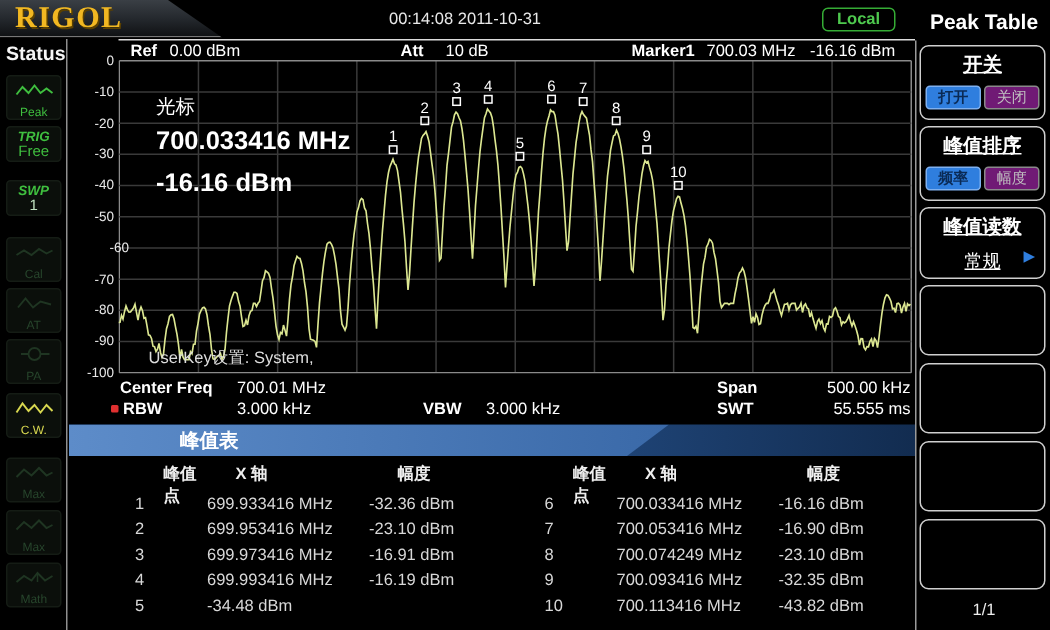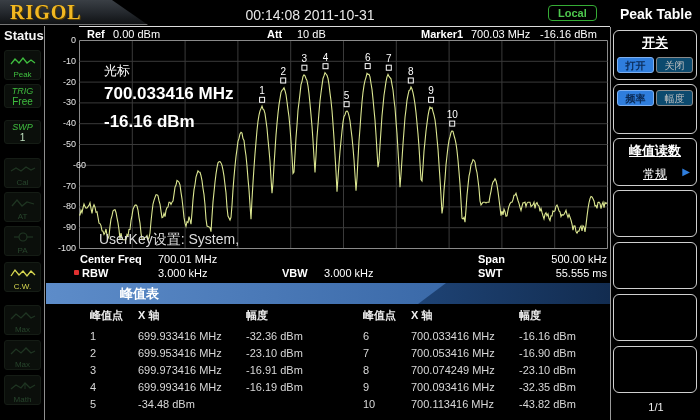--- a/index.html
+++ b/index.html
@@ -9,79 +9,79 @@
             color:#f0f0f0; }
   .abs { position:absolute; }
 
   
   #logo-plate { left:0; top:0; width:148px; height:25px;
     background:linear-gradient(180deg,#3a3f45 0%,#23272c 55%,#101214 100%);
     clip-path:polygon(0 0,112px 0,148px 100%,0 100%);
     border-bottom:1px solid #777; }
   #logo-text { left:10px; top:1px; font-size:20px; font-weight:900; letter-spacing:1px;
     color:#f2b822; text-shadow:1px 1px 0 #5a4000; font-family:"Liberation Serif", serif; }
-  #clock { left:220px; top:7px; width:180px; text-align:center; font-size:14px; color:#e8e8e8; }
+  #clock { left:220px; top:7px; width:180px; text-align:center; font-size:11px; color:#e8e8e8; }
   #local-badge { left:548px; top:5px; padding:1px 9px; border:1px solid #35ac35; border-radius:4px;
     color:#4ec84e; font-size:11px; font-weight:bold; }
 
   
   #status-title { left:4px; top:28px; font-size:13px; font-weight:bold; color:#f5f5f5; }
   #left-divider { left:44px; top:26px; width:1px; height:394px; background:#8f8f8f; }
   .tile { left:4px; width:37px; text-align:center; border-radius:3px;
           background:#0b0f0b; border:1px solid #151c15; padding-top:1px; }
   .tile .lbl { display:block; font-size:8px; line-height:9px; }
-  .tile .big { display:block; font-size:9px; font-weight:normal; font-style:italic; line-height:10px; }
+  .tile .big { display:block; font-size:9px; font-weight:bold; font-style:italic; line-height:10px; }
   .tile .sub { display:block; font-size:10px; line-height:11px; }
   .on  { color:#3fbf3f; }
   .on-stroke { stroke:#3fbf3f; }
   .cw  { color:#d8d850; }
   .cw-stroke { stroke:#d8d850; }
   .dim { color:#27452c; }
   .dim-stroke { stroke:#1f3522; }
 
   
   #refbar-line { left:79px; top:26px; width:531px; height:1px; background:#dcdcdc; }
   .refitem { top:28px; font-size:11px; color:#fff; }
   .bold { font-weight:bold; }
 
   
   #plot { left:79px; top:40px; }
   .ylab { width:30px; text-align:right; font-size:9px; color:#e8e8e8; }
   #annot-title { left:104px; top:62px; font-size:13px; color:#fff; }
   #annot-freq  { left:104px; top:84px; font-size:17px; font-weight:600; color:#fff; }
   #annot-ampl  { left:104px; top:112px; font-size:17px; font-weight:600; color:#fff; }
-  #userkey { left:99px; top:231px; font-size:14px; color:#ddd; }
+  #userkey { left:99px; top:231px; font-size:11px; color:#ddd; }
 
   
   .fq { font-size:11px; color:#fff; }
   #rbw-dot { left:74px; top:270px; width:5px; height:5px; background:#e03030; border-radius:1px; }
 
   
   #pt-bar { left:46px; top:283px; width:564px; height:21px;
     background:linear-gradient(90deg,#33609f 0%,#224a80 55%,#122c50 100%); }
   #pt-bar-light { left:46px; top:283px; width:400px; height:21px;
     background:linear-gradient(90deg,#5d8cc9 0%,#3a69a8 100%);
     clip-path:polygon(0 0,100% 0,93% 100%,0 100%); }
   #pt-title { left:120px; top:285px; font-size:13px; font-weight:bold; color:#fff; }
   .pt-group { top:310px; display:grid; grid-template-columns:48px 108px 98px; grid-auto-rows:17px;
     font-size:11px; color:#d8d8d8; align-items:center; }
-  .pt-group .hdr { color:#eee; font-weight:bold; height:21px; }
+  .pt-group .hdr { color:#eee; font-weight:bold; height:21px;margin-left:19px; }
 
   
   #panel-title { left:612px; top:6px; width:88px; text-align:center; font-size:14px;
     font-weight:bold; color:#fff; }
   #panel-divider { left:610px; top:27px; width:1px; height:393px; background:#9a9a9a; }
   .softkey { left:613px; width:84px; border:1px solid #cfcfcf; border-radius:6px; background:#000; }
   .softkey .sk-label { display:block; text-align:center; font-size:13px; font-weight:bold;
     color:#fff; margin-top:3px;text-decoration:underline; }
   .optrow { display:flex; justify-content:space-between; padding:5px 3px 0 3px; }
   .opt { width:37px; height:16px; line-height:16px; text-align:center; font-size:10px;
     border-radius:3px; }
   .opt.active { background:#2f7ede; color:#0a2a55; font-weight:bold; border:1px solid #7fb0ef; }
-  .opt.inactive { background:#0c4a6e; color:#c0c0c0; border:1px solid #8a8a8a; }
+  .opt.inactive { background:#701a75; color:#c0c0c0; border:1px solid #8a8a8a; }
   .sk-value { display:block; text-align:center; font-size:12px; color:#fff; margin-top:6px;text-decoration:underline; }
   .sk-arrow { position:absolute; right:6px; bottom:8px; color:#2f7ede; font-size:10px; }
   #page-indicator { left:612px; top:401px; width:88px; text-align:center; font-size:11px; color:#eee; }
 </style>
 </head>
 <body>
 
 <div id="screen">
 
   <div class="abs" id="logo-plate"></div>
@@ -283,20 +283,21 @@
   <div class="abs" id="panel-divider"></div>
 
   <div class="abs softkey" style="top:30px; height:50px">
     <span class="sk-label">开关</span>
     <div class="optrow">
       <span class="opt active">打开</span>
       <span class="opt inactive">关闭</span>
     </div>
   </div>
   <div class="abs softkey" style="top:84px; height:50px">
+    <span class="sk-label">峰值排序</span>
     <div class="optrow">
       <span class="opt active">频率</span>
       <span class="opt inactive">幅度</span>
     </div>
   </div>
   <div class="abs softkey" style="top:138px; height:48px">
     <span class="sk-label">峰值读数</span>
     <span class="sk-value">常规</span>
     <span class="sk-arrow">▶</span>
   </div>

